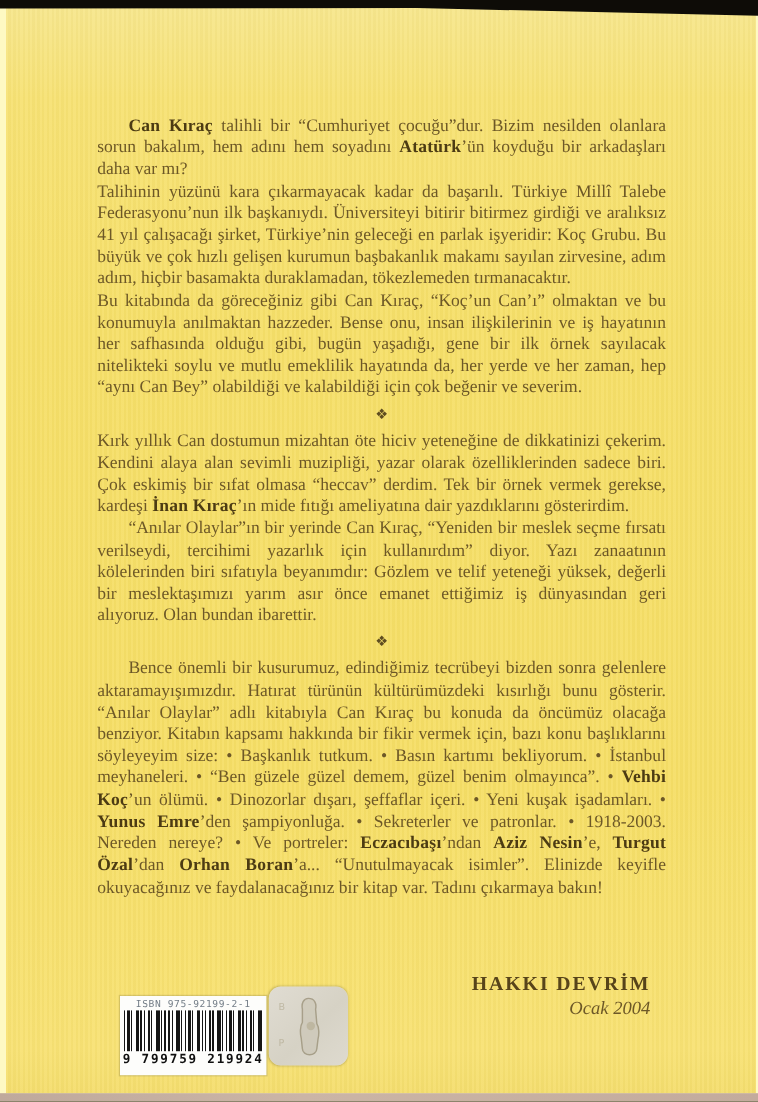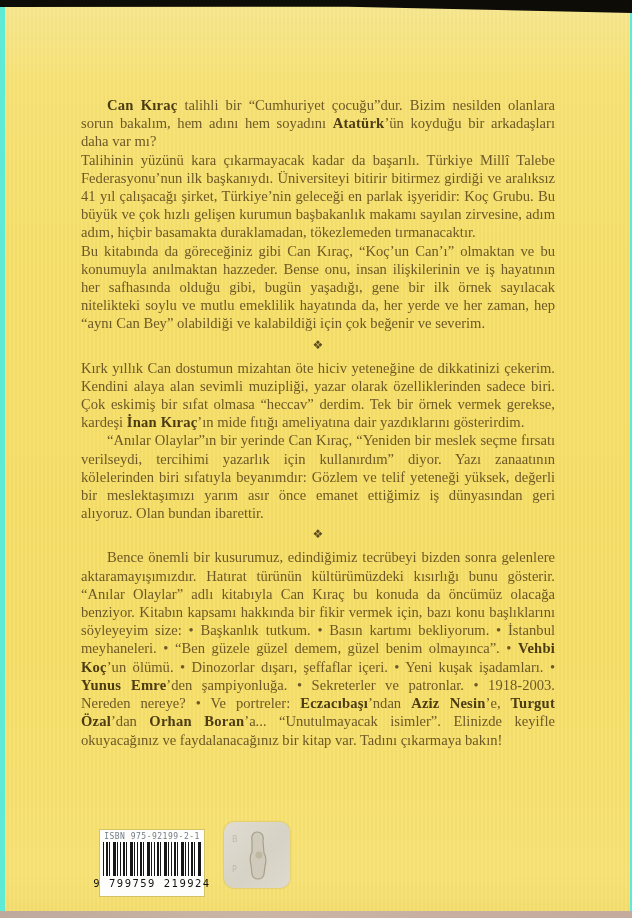--- a/index.html
+++ b/index.html
@@ -1,18 +1,18 @@
 <!DOCTYPE html>
 <html><head>
 <meta charset="utf-8">
 <style>
   html,body { margin:0; padding:0; background:#2a2620; }
   .scan {
     position:relative; width:632px; height:918px;
-    background:#5eead4; overflow:hidden;
+    background:#fef9c3; overflow:hidden;
     font-family:"Liberation Serif", serif;
   }
   .cover {
     position:absolute; left:5px; right:2px; top:0; bottom:7px;
     background:
       repeating-linear-gradient(90deg, rgba(255,255,255,0.05) 0 2px, rgba(0,0,0,0.015) 2px 4px),
       linear-gradient(180deg,#f7e78f 0%, #f7e274 9%, #f6df69 30%, #f6de66 72%, #f8e274 96%, #f4dd6e 100%);
   }
   .top-edge {
     position:absolute; top:0; left:0; right:0; height:16px; background:#0e0c07;
@@ -34,40 +34,40 @@
     text-align:center; font-size:12px; line-height:19px;
     margin:3px 0 4px 0; color:#5f4d20; text-indent:0;
   }
   .signature { position:absolute; top:810px; right:88px; text-align:right; }
   .sig-name {
     font-size:16.5px; letter-spacing:1.6px; font-weight:600;
     color:#57441a; line-height:20px;
   }
   .sig-date { font-style:italic; font-size:15.5px; color:#6d5827; line-height:20px; margin-top:1px; }
   .barcode-panel {
-    position:absolute; left:95px; top:830px; width:104px; height:66px;
+    position:absolute; left:95px; top:830px; width:122px; height:66px;
     background:#fdfdfb; box-shadow:0 0 0 1px rgba(120,110,60,0.25);
     display:flex; flex-direction:column; align-items:center; padding:2px 3px; box-sizing:border-box;
   }
   .isbn-line {
     font-family:"DejaVu Sans Mono", monospace; font-size:8px; letter-spacing:0.5px;
     color:#5a6672; opacity:0.85; white-space:nowrap; line-height:9px;
   }
   .bars {
     width:100%; height:34px; margin-top:1px;
     background:repeating-linear-gradient(90deg,
       #161616 0 1px, #ffffff 1px 3px,
       #161616 3px 5px, #ffffff 5px 6px,
       #161616 6px 7px, #ffffff 7px 10px,
       #161616 10px 13px, #ffffff 13px 14px,
       #161616 14px 15px, #ffffff 15px 17px);
   }
   .barcode-number {
     font-family:"DejaVu Sans Mono", monospace; font-size:10.5px; letter-spacing:1.5px;
-    color:#101010; line-height:13px; margin-top:1px; white-space:nowrap;
+    color:#101010; line-height:13px; margin-top:1px; white-space:nowrap;font-weight:bold;
   }
   .sticker {
     position:absolute; left:219px; top:822px; width:66px; height:66px;
     background:linear-gradient(135deg,#e0dcd2,#d6d2c5 55%,#dedacf);
     border-radius:10px; box-shadow:0 0 2px rgba(100,90,50,0.4);
   }
   .sticker svg { display:block; }
 </style>
 </head>
 <body>
@@ -79,20 +79,24 @@
         <p class="para indent"><b>Can Kıraç</b><span> talihli bir “Cumhuriyet çocuğu”dur. Bizim nesilden olanlara sorun bakalım, hem adını hem soyadını </span><b>Atatürk</b><span>’ün koyduğu bir arkadaşları daha var mı?</span></p>
         <p class="para"><span>Talihinin yüzünü kara çıkarmayacak kadar da başarılı. Türkiye Millî Talebe Federasyonu’nun ilk başkanıydı. Üniversiteyi bitirir bitirmez girdiği ve aralıksız 41 yıl çalışacağı şirket, Türkiye’nin geleceği en parlak işyeridir: Koç Grubu. Bu büyük ve çok hızlı gelişen kurumun başbakanlık makamı sayılan zirvesine, adım adım, hiçbir basamakta duraklamadan, tökezlemeden tırmanacaktır.</span></p>
         <p class="para"><span>Bu kitabında da göreceğiniz gibi Can Kıraç, “Koç’un Can’ı” olmaktan ve bu konumuyla anılmaktan hazzeder. Bense onu, insan ilişkilerinin ve iş hayatının her safhasında olduğu gibi, bugün yaşadığı, gene bir ilk örnek sayılacak nitelikteki soylu ve mutlu emeklilik hayatında da, her yerde ve her zaman, hep “aynı Can Bey” olabildiği ve kalabildiği için çok beğenir ve severim.</span></p>
         <div class="divider">❖</div>
         <p class="para"><span>Kırk yıllık Can dostumun mizahtan öte hiciv yeteneğine de dikkatinizi çekerim. Kendini alaya alan sevimli muzipliği, yazar olarak özelliklerinden sadece biri. Çok eskimiş bir sıfat olmasa “heccav” derdim. Tek bir örnek vermek gerekse, kardeşi </span><b>İnan Kıraç</b><span>’ın mide fıtığı ameliyatına dair yazdıklarını gösterirdim.</span></p>
         <p class="para indent"><span>“Anılar Olaylar”ın bir yerinde Can Kıraç, “Yeniden bir meslek seçme fırsatı verilseydi, tercihimi yazarlık için kullanırdım” diyor. Yazı zanaatının kölelerinden biri sıfatıyla beyanımdır: Gözlem ve telif yeteneği yüksek, değerli bir meslektaşımızı yarım asır önce emanet ettiğimiz iş dünyasından geri alıyoruz. Olan bundan ibarettir.</span></p>
         <div class="divider">❖</div>
         <p class="para indent"><span>Bence önemli bir kusurumuz, edindiğimiz tecrübeyi bizden sonra gelenlere aktaramayışımızdır. Hatırat türünün kültürümüzdeki kısırlığı bunu gösterir. “Anılar Olaylar” adlı kitabıyla Can Kıraç bu konuda da öncümüz olacağa benziyor. Kitabın kapsamı hakkında bir fikir vermek için, bazı konu başlıklarını söyleyeyim size: • Başkanlık tutkum. • Basın kartımı bekliyorum. • İstanbul meyhaneleri. • “Ben güzele güzel demem, güzel benim olmayınca”. • </span><b>Vehbi Koç</b><span>’un ölümü. • Dinozorlar dışarı, şeffaflar içeri. • Yeni kuşak işadamları. • </span><b>Yunus Emre</b><span>’den şampiyonluğa. • Sekreterler ve patronlar. • 1918-2003. Nereden nereye? • Ve portreler: </span><b>Eczacıbaşı</b><span>’ndan </span><b>Aziz Nesin</b><span>’e, </span><b>Turgut Özal</b><span>’dan </span><b>Orhan Boran</b><span>’a... “Unutulmayacak isimler”. Elinizde keyifle okuyacağınız ve faydalanacağınız bir kitap var. Tadını çıkarmaya bakın!</span></p>
       </div>
 
+    <div class="signature">
+      <div class="sig-name">HAKKI DEVRİM</div>
+      <div class="sig-date">Ocak 2004</div>
+    </div>
 
     <div class="barcode-panel">
       <div class="isbn-line">ISBN 975-92199-2-1</div>
       <div class="bars"></div>
       <div class="barcode-number">9 799759 219924</div>
     </div>
 
     <div class="sticker">
       <svg width="66" height="66" viewBox="0 0 66 66">
         <path d="M33 10 c5 0 7 4 6 9 l1 12 c2 3 2 9 1 13 l-1 8 c0 3-3 5-6 5 s-6-2-6-5 l-1-9 c-1-4-1-10 1-13 l0-11 c-1-5 1-9 5-9 z" fill="#cfcabb" stroke="#a29a83" stroke-width="1.2" opacity="0.9"></path>

